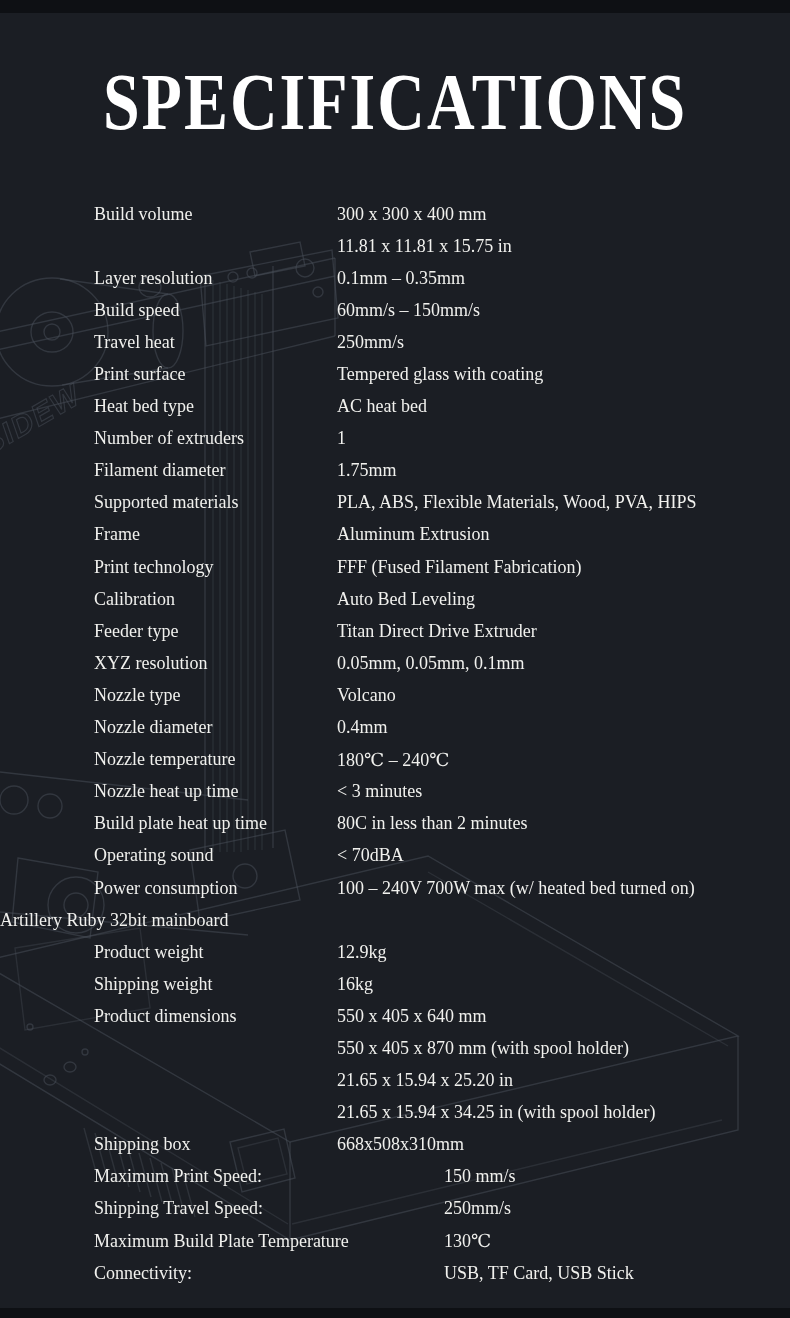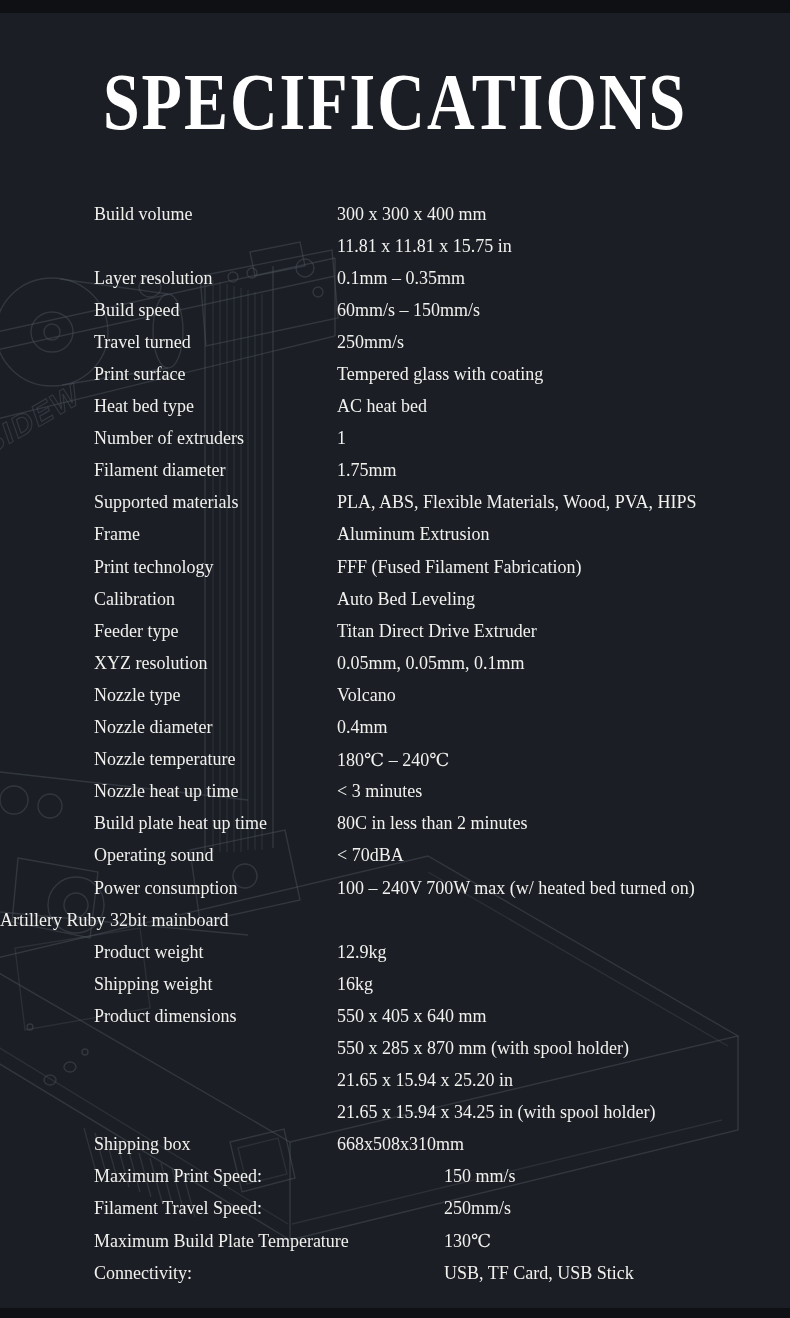--- a/index.html
+++ b/index.html
@@ -153,21 +153,21 @@
       <div class="label">Layer resolution</div>
       <div class="value">0.1mm – 0.35mm</div>
     </div>
 
     <div class="row">
       <div class="label">Build speed</div>
       <div class="value">60mm/s – 150mm/s</div>
     </div>
 
     <div class="row">
-      <div class="label">Travel turned</div>
+      <div class="label">Travel heat</div>
       <div class="value">250mm/s</div>
     </div>
 
     <div class="row">
       <div class="label">Print surface</div>
       <div class="value">Tempered glass with coating</div>
     </div>
 
     <div class="row">
       <div class="label">Heat bed type</div>
@@ -263,21 +263,21 @@
       <div class="value">16kg</div>
     </div>
 
     <div class="row">
       <div class="label">Product dimensions</div>
       <div class="value">550 x 405 x 640 mm</div>
     </div>
 
     <div class="row">
       <div class="label"></div>
-      <div class="value">550 x 285 x 870 mm (with spool holder)</div>
+      <div class="value">550 x 405 x 870 mm (with spool holder)</div>
     </div>
 
     <div class="row">
       <div class="label"></div>
       <div class="value">21.65 x 15.94 x 25.20 in</div>
     </div>
 
     <div class="row">
       <div class="label"></div>
       <div class="value">21.65 x 15.94 x 34.25 in (with spool holder)</div>
@@ -287,21 +287,21 @@
       <div class="label">Shipping box</div>
       <div class="value">668x508x310mm</div>
     </div>
 
     <div class="row">
       <div class="label">Maximum Print Speed:</div>
       <div class="value indent">150 mm/s</div>
     </div>
 
     <div class="row">
-      <div class="label">Filament Travel Speed:</div>
+      <div class="label">Shipping Travel Speed:</div>
       <div class="value indent">250mm/s</div>
     </div>
 
     <div class="row">
       <div class="label">Maximum Build Plate Temperature</div>
       <div class="value indent">130℃</div>
     </div>
 
     <div class="row">
       <div class="label">Connectivity:</div>

